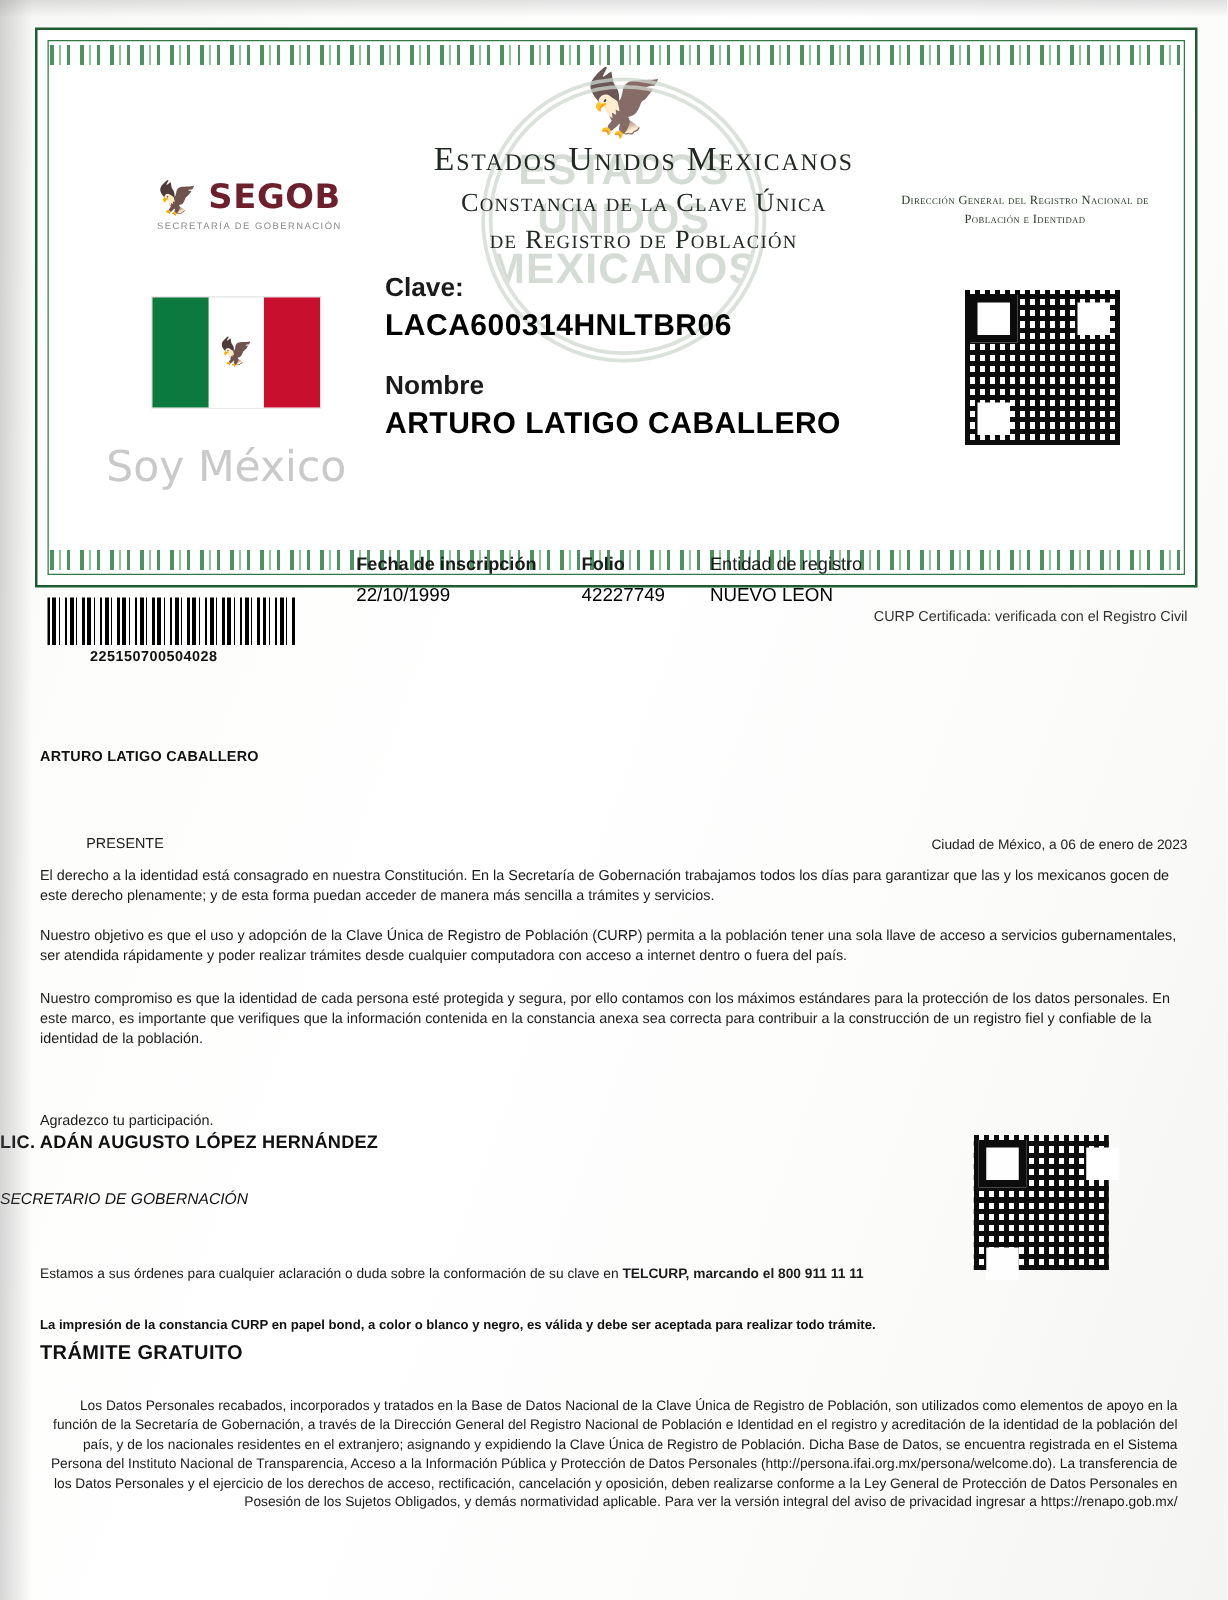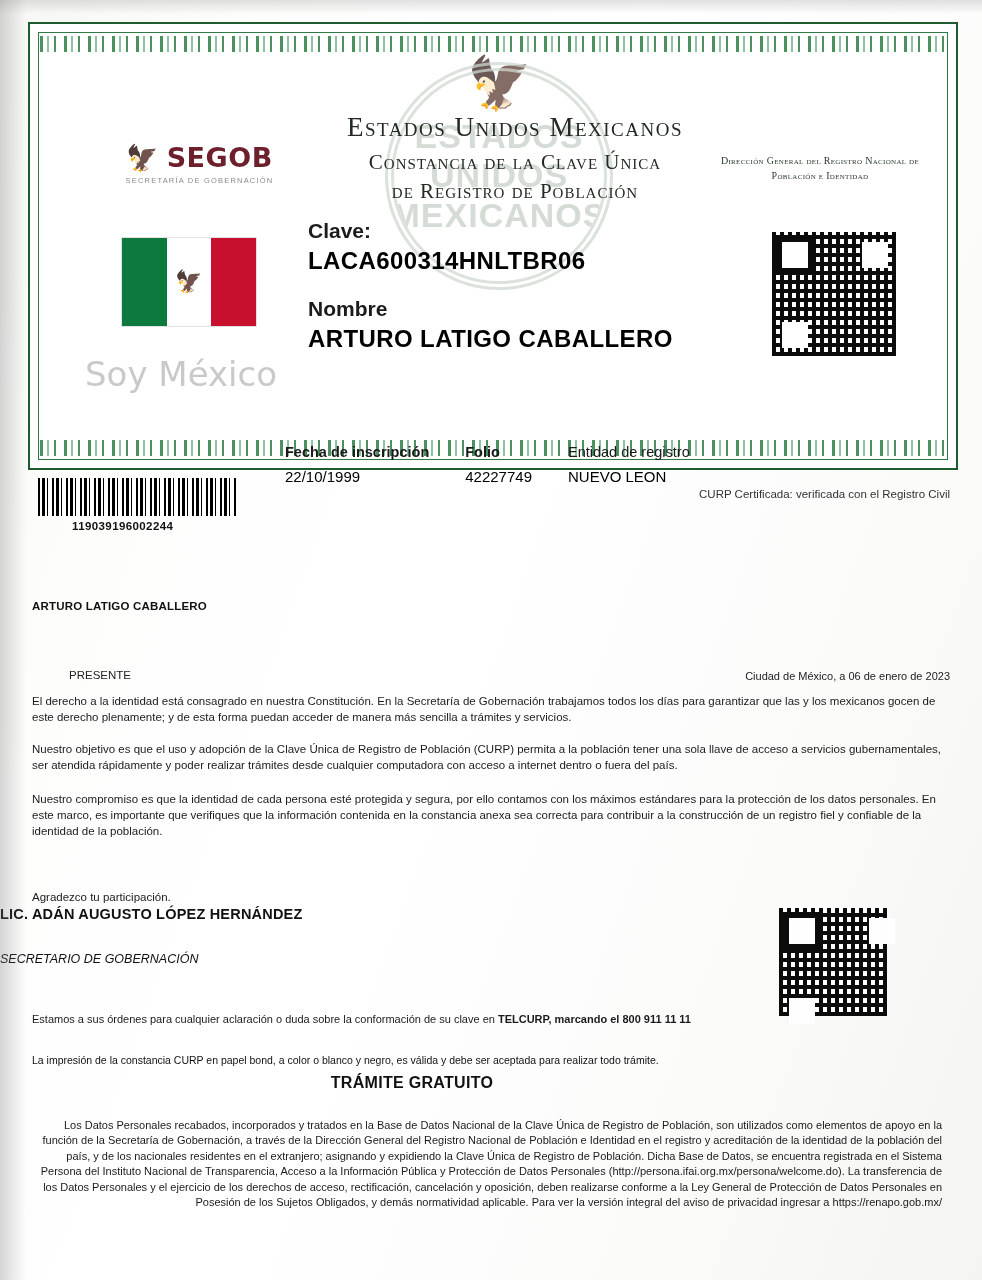--- a/index.html
+++ b/index.html
@@ -362,29 +362,28 @@
     color: #1b1b1b;
   }
   .telcurp b { font-weight: bold; }
 
   .impresion {
     position: absolute;
     left: 32px;
     top: 1054px;
     width: 780px;
     font-size: 10.5px;
-    font-weight: normal;
+    font-weight: bold;
     color: #111;
   }
   .tramite {
     position: absolute;
     left: 32px;
     top: 1074px;
     width: 760px;
-    text-align: center;
     font-size: 16px;
     font-weight: bold;
     color: #111;
     letter-spacing: .3px;
   }
   .legal {
     position: absolute;
     left: 32px;
     top: 1118px;
     width: 910px;
@@ -466,21 +465,21 @@
         <div class="bv">42227749</div>
       </div>
       <div class="bottom-col entidad">
         <div class="bl">Entidad de registro</div>
         <div class="bv">NUEVO LEON</div>
       </div>
     </div>
   </div>
 
   <div class="barcode"></div>
-  <div class="barcode-num">119039196002244</div>
+  <div class="barcode-num">225150700504028</div>
   <div class="certified">CURP Certificada: verificada con el Registro Civil</div>
 
   <div class="addressee">ARTURO LATIGO CABALLERO</div>
   <div class="presente">PRESENTE</div>
   <div class="city-date">Ciudad de México, a 06 de enero de 2023</div>
 
   <div class="para p1">El derecho a la identidad está consagrado en nuestra Constitución. En la Secretaría de Gobernación trabajamos todos los días para garantizar que las y los mexicanos gocen de este derecho plenamente; y de esta forma puedan acceder de manera más sencilla a trámites y servicios.</div>
   <div class="para p2">Nuestro objetivo es que el uso y adopción de la Clave Única de Registro de Población (CURP) permita a la población tener una sola llave de acceso a servicios gubernamentales, ser atendida rápidamente y poder realizar trámites desde cualquier computadora con acceso a internet dentro o fuera del país.</div>
   <div class="para p3">Nuestro compromiso es que la identidad de cada persona esté protegida y segura, por ello contamos con los máximos estándares para la protección de los datos personales. En este marco, es importante que verifiques que la información contenida en la constancia anexa sea correcta para contribuir a la construcción de un registro fiel y confiable de la identidad de la población.</div>
   <div class="para p4">Agradezco tu participación.</div>

